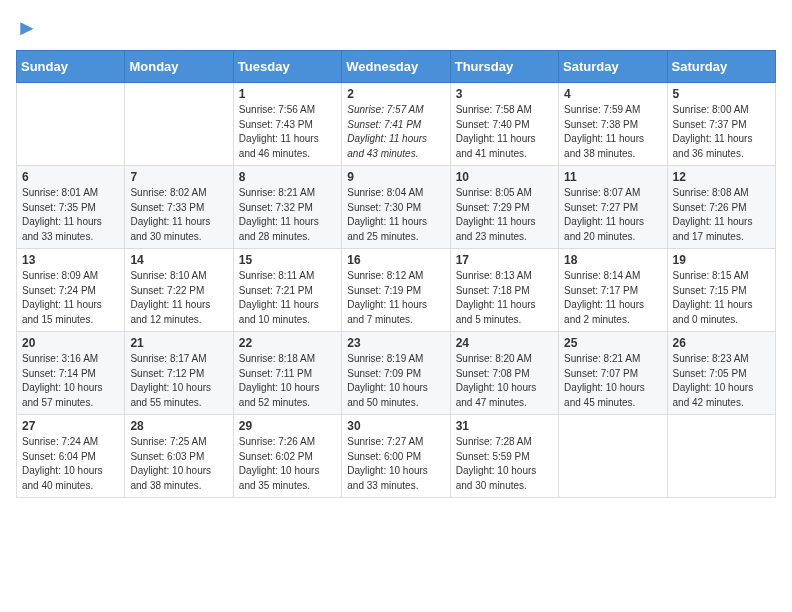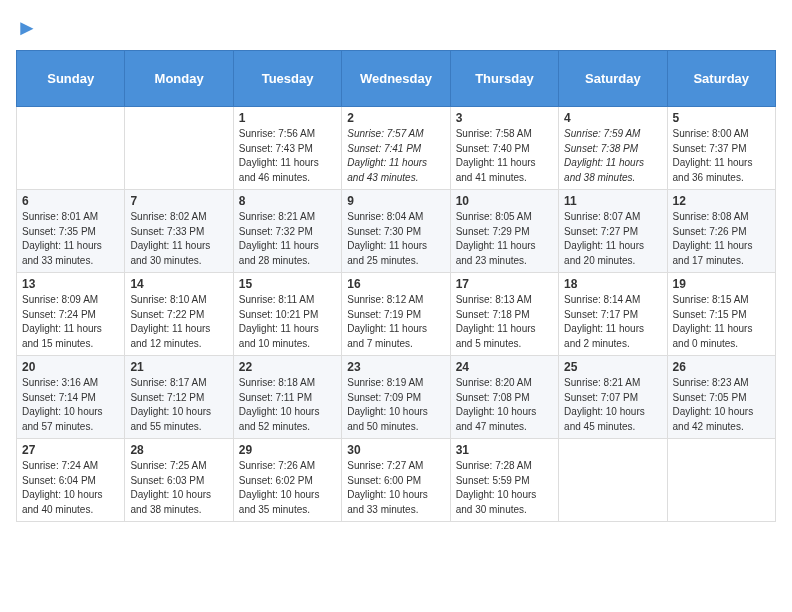--- a/index.html
+++ b/index.html
@@ -45,22 +45,22 @@
     .calendar {
       width: 100%;
       border-collapse: collapse;
       border: 1px solid #ccc;
     }
     .calendar th {
       background: #4a90d9;
       color: #fff;
       font-size: 13px;
       font-weight: bold;
-      padding: 20px 4px;
-      text-align: center;
+      padding: 8px 4px;
+      text-align: left;
       border: 1px solid #3a7ac0;
     }
     .calendar td {
       vertical-align: top;
       padding: 4px 5px;
       border: 1px solid #ddd;
       min-height: 80px;
       width: 108px;
       font-size: 11px;
       color: #333;
@@ -130,21 +130,21 @@
 Daylight: 11 hours and 43 minutes.</div>
         </td>
         <td>
           <span class="day-num">3</span>
           <div class="day-info" style="white-space: pre-line;">Sunrise: 7:58 AM
 Sunset: 7:40 PM
 Daylight: 11 hours and 41 minutes.</div>
         </td>
         <td>
           <span class="day-num">4</span>
-          <div class="day-info" style="white-space: pre-line; font-style: italic;">Sunrise: 7:59 AM
+          <div class="day-info" style="white-space: pre-line;">Sunrise: 7:59 AM
 Sunset: 7:38 PM
 Daylight: 11 hours and 38 minutes.</div>
         </td>
         <td>
           <span class="day-num">5</span>
           <div class="day-info" style="white-space: pre-line;">Sunrise: 8:00 AM
 Sunset: 7:37 PM
 Daylight: 11 hours and 36 minutes.</div>
         </td>
       </tr>
@@ -201,21 +201,21 @@
         </td>
         <td>
           <span class="day-num">14</span>
           <div class="day-info" style="white-space: pre-line;">Sunrise: 8:10 AM
 Sunset: 7:22 PM
 Daylight: 11 hours and 12 minutes.</div>
         </td>
         <td>
           <span class="day-num">15</span>
           <div class="day-info" style="white-space: pre-line;">Sunrise: 8:11 AM
-Sunset: 10:21 PM
+Sunset: 7:21 PM
 Daylight: 11 hours and 10 minutes.</div>
         </td>
         <td>
           <span class="day-num">16</span>
           <div class="day-info" style="white-space: pre-line;">Sunrise: 8:12 AM
 Sunset: 7:19 PM
 Daylight: 11 hours and 7 minutes.</div>
         </td>
         <td>
           <span class="day-num">17</span>

